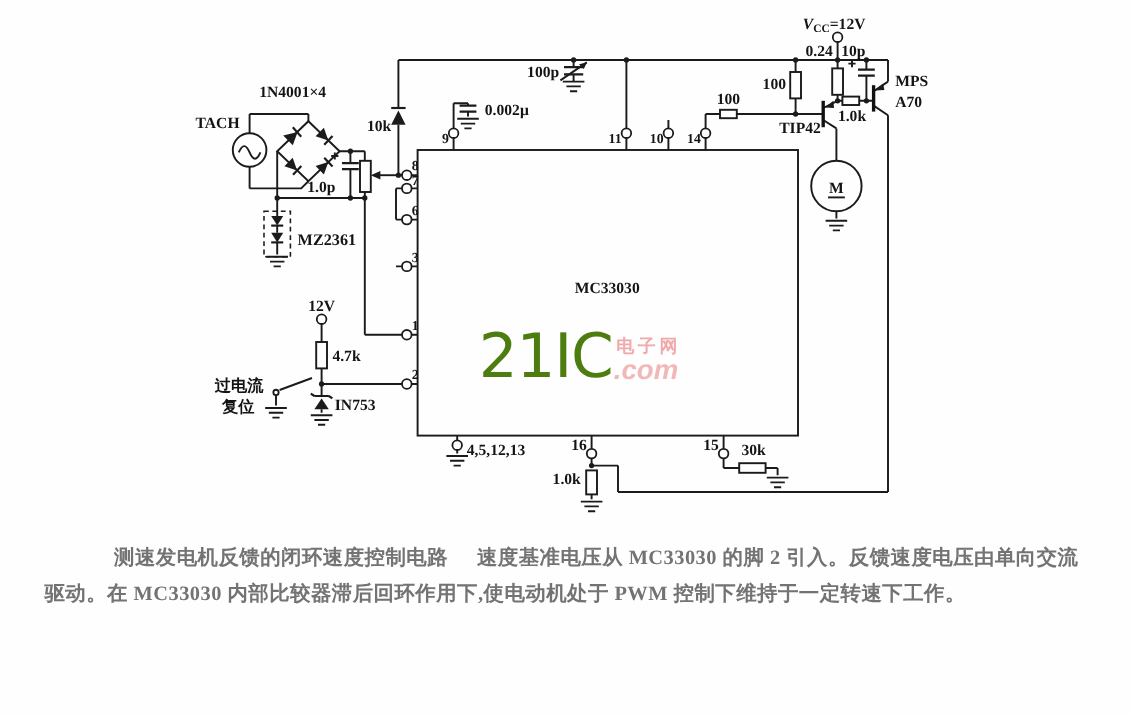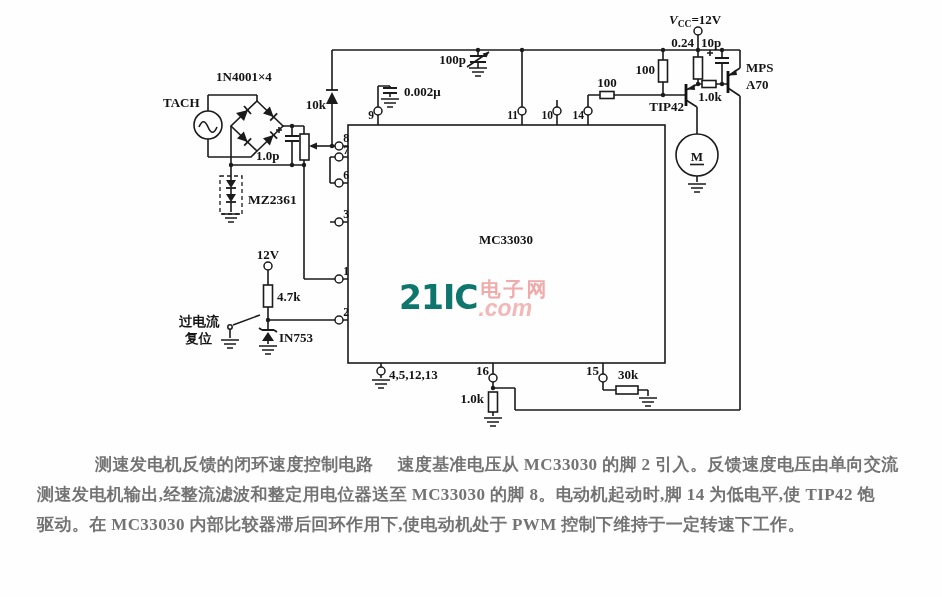--- a/index.html
+++ b/index.html
@@ -13,24 +13,24 @@
   svg .tri{fill:#1b1b1b;stroke:none;}
   svg .dot{fill:#1b1b1b;stroke:none;}
   svg .pin{stroke:#1b1b1b;stroke-width:1.5;fill:#fefefe;}
   svg .dash{stroke:#1b1b1b;stroke-width:1.3;fill:none;stroke-dasharray:4 3;}
   svg text{fill:#141414;font-family:"Liberation Serif",serif;font-weight:700;font-size:13px;}
   svg text.small{font-size:11.5px;}
   svg text.cjk{font-size:13.5px;}
   
   #wm{position:absolute;left:399px;top:280px;display:flex;align-items:flex-start;
       user-select:none;pointer-events:none;}
-  #wm .logo{font-family:"DejaVu Sans",sans-serif;font-weight:700;font-size:33px;
-      line-height:36px;color:#0f766e;letter-spacing:-1px;}
+  #wm .logo{font-family:"DejaVu Sans",sans-serif;font-weight:400;font-size:51px;
+      line-height:36px;color:#4d7c0f;letter-spacing:-1px;}
   #wm .col{display:flex;flex-direction:column;margin-left:3px;}
-  #wm .cn{font-family:"Liberation Serif",serif;font-weight:700;font-size:20px;
+  #wm .cn{font-family:"Liberation Serif",serif;font-weight:700;font-size:15px;
       line-height:18px;color:#efabab;letter-spacing:3px;}
   #wm .com{font-family:Liberation Sans, sans-serif;font-style:italic;font-weight:700;
       font-size:23px;line-height:20px;color:#f2b8b8;margin-left:-2px;}
   
   #caption{position:absolute;left:37px;top:450px;width:874px;font-size:17px;
       font-weight:700;color:#737373;line-height:30px;letter-spacing:0.4px;}
   #caption .cap-line{white-space:nowrap;}
   #caption .line1{padding-left:58px;}
   #caption .cap-title{font-weight:800;}
   #caption .cap-rest{margin-left:24px;}
@@ -241,17 +241,16 @@
   <span class="col">
     <span class="cn">电子网</span>
     <span class="com">.com</span>
   </span>
 </div>
 
 <div id="caption">
   <div class="cap-line line1">
     <span class="cap-title">测速发电机反馈的闭环速度控制电路</span><span class="cap-rest">速度基准电压从 MC33030 的脚 2 引入。反馈速度电压由单向交流</span>
   </div>
-  <div class="cap-line">测速发电机输出,经整流滤波和整定用电位器送至 MC33030 的脚 8。电动机起动时,脚 14 为低电平,使 TIP42 饱</div>
   <div class="cap-line">驱动。在 MC33030 内部比较器滞后回环作用下,使电动机处于 PWM 控制下维持于一定转速下工作。</div>
 </div>
 
 </div>
 
 </body></html>

